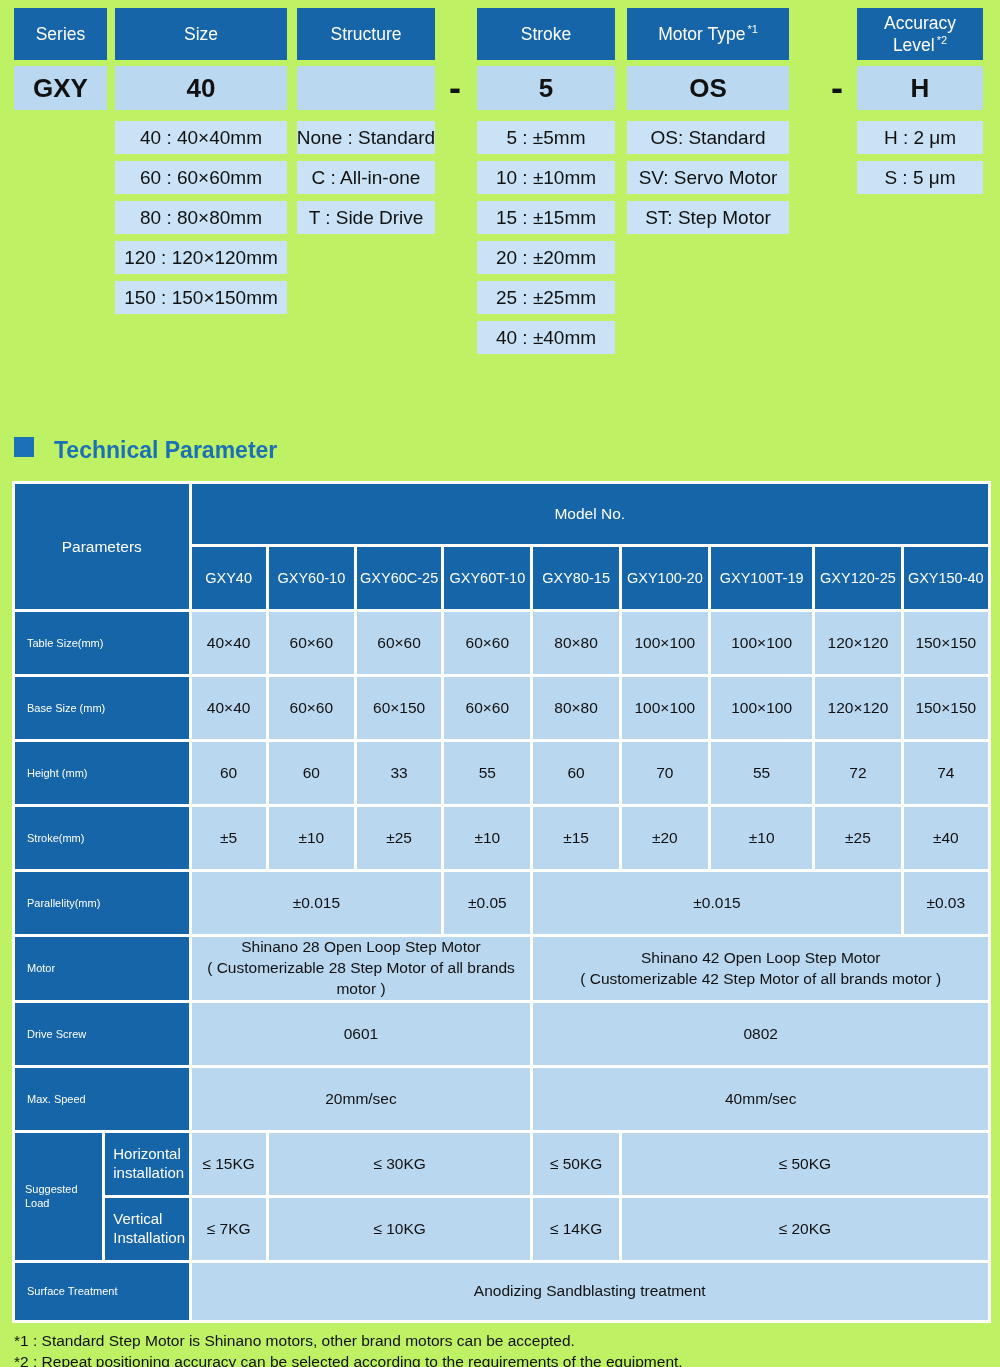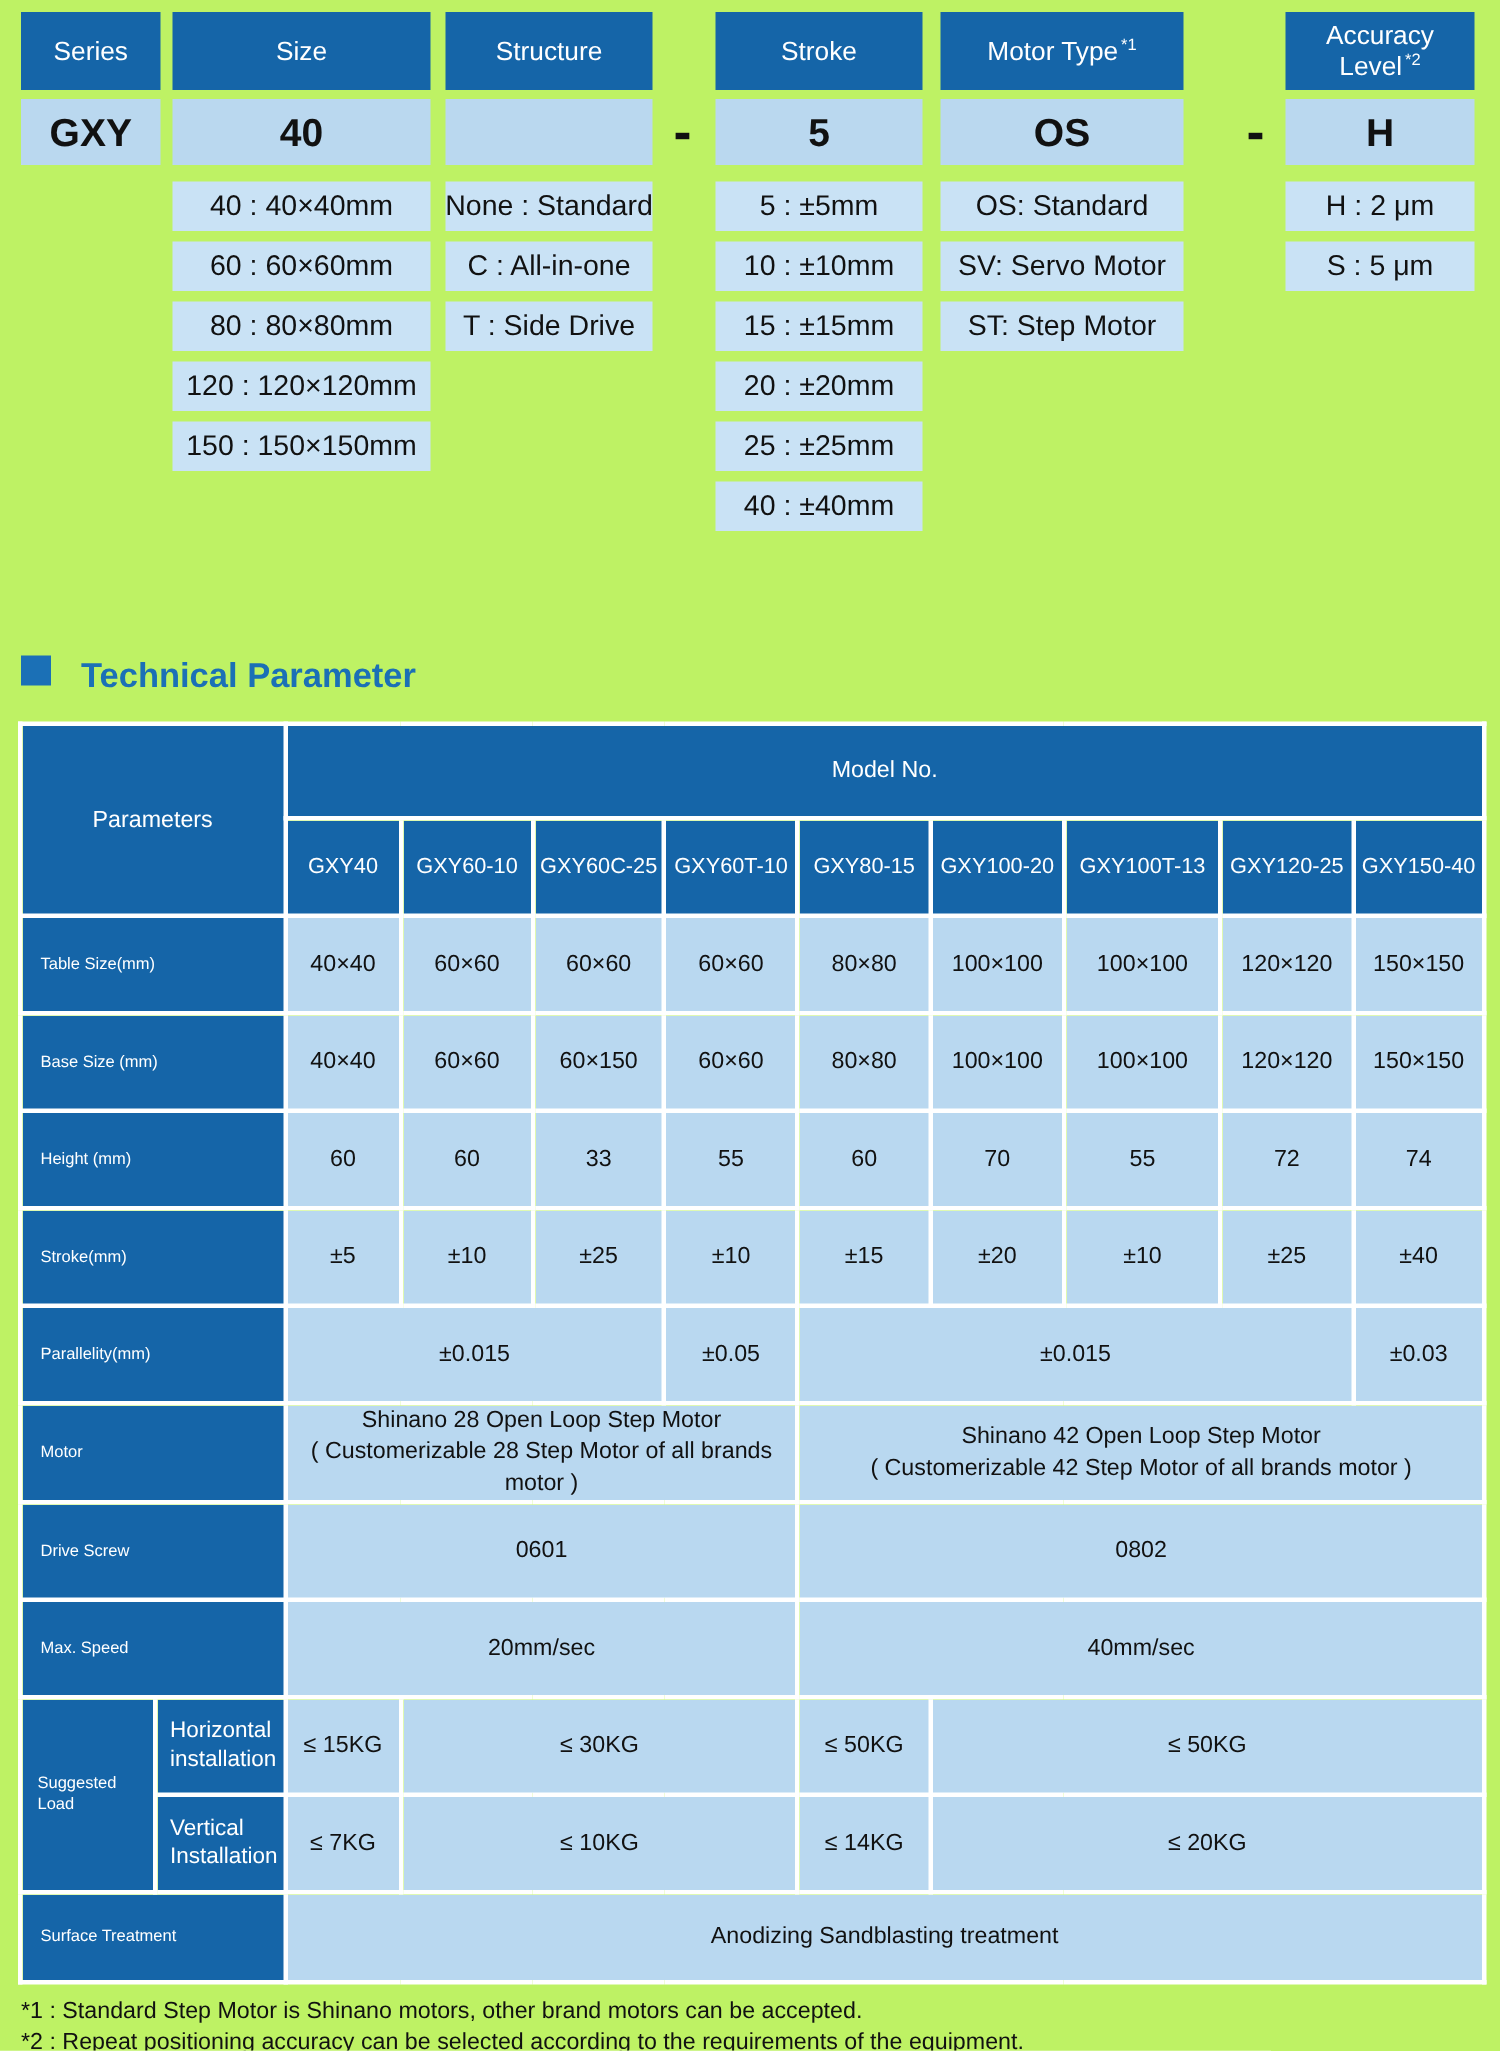--- a/index.html
+++ b/index.html
@@ -157,21 +157,21 @@
         <td class="hd" colspan="2" rowspan="2">Parameters</td>
         <td class="hd" colspan="9">Model No.</td>
       </tr>
       <tr class="h2">
         <td class="hd mname">GXY40</td>
         <td class="hd mname">GXY60-10</td>
         <td class="hd mname">GXY60C-25</td>
         <td class="hd mname">GXY60T-10</td>
         <td class="hd mname">GXY80-15</td>
         <td class="hd mname">GXY100-20</td>
-        <td class="hd mname">GXY100T-13</td>
+        <td class="hd mname">GXY100T-19</td>
         <td class="hd mname">GXY120-25</td>
         <td class="hd mname">GXY150-40</td>
       </tr>
 
       <tr class="r">
         <td class="lbl" colspan="2">Table Size(mm)</td>
         <td>40×40</td>
         <td>60×60</td>
         <td>60×60</td>
         <td>60×60</td>

